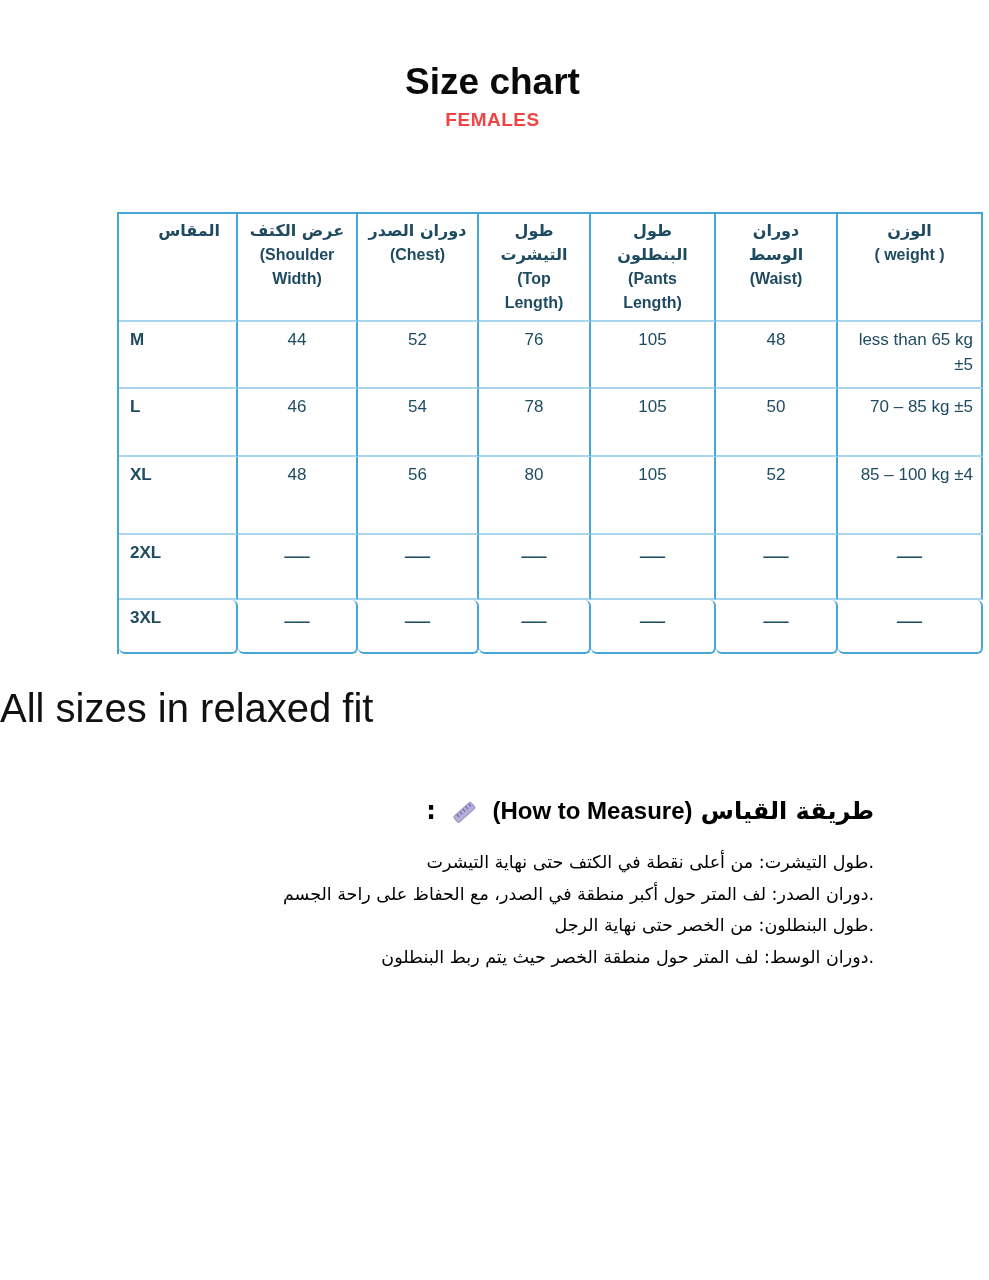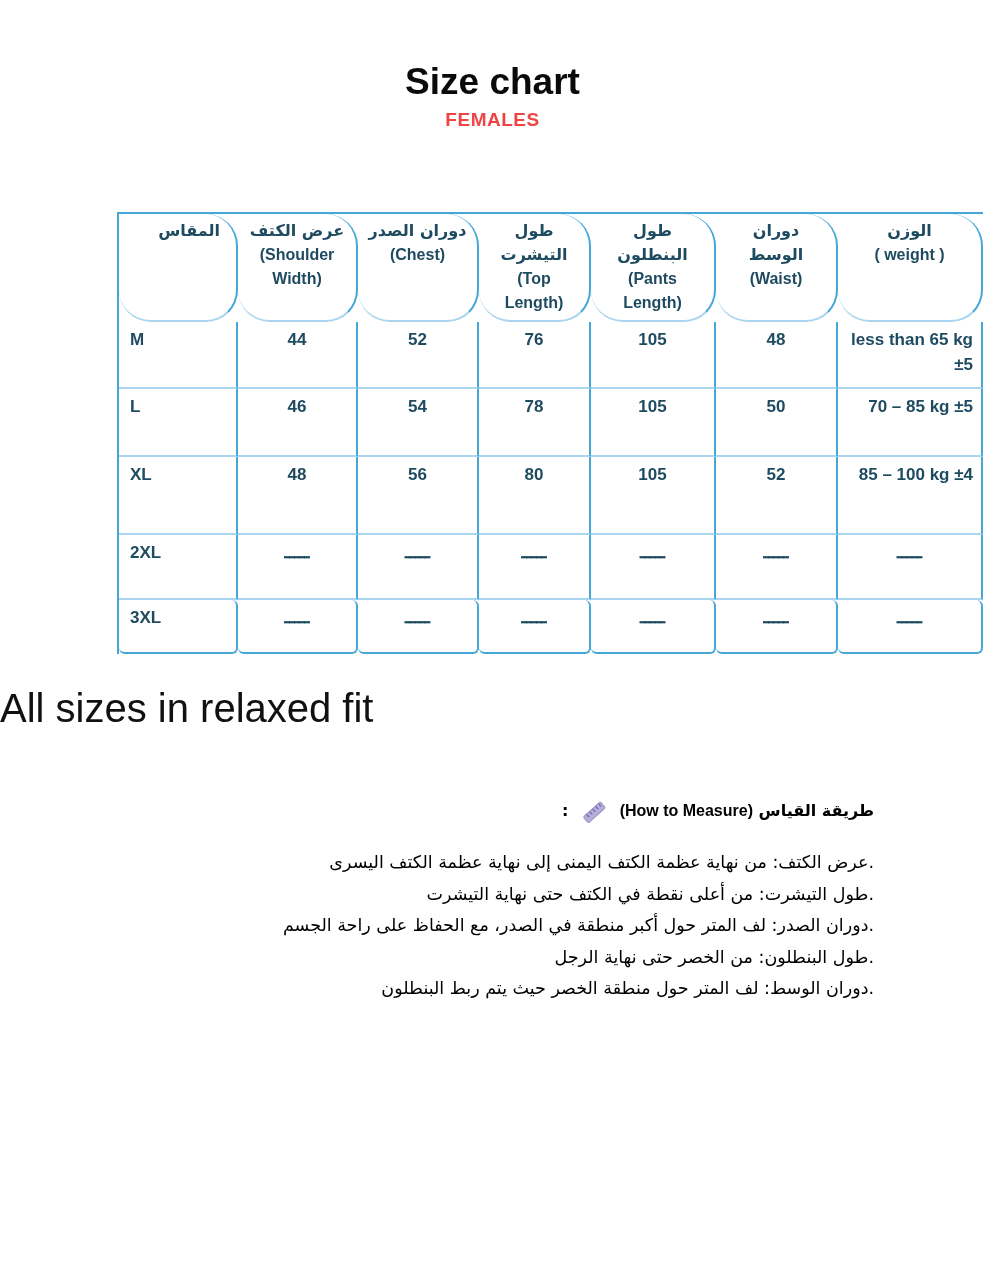--- a/index.html
+++ b/index.html
@@ -38,26 +38,26 @@
     border-left:2px solid #45a7d8;
     font-size:17px;
     color:#1f4b61;
   }
   .size-table th,.size-table td{
     border-right:2px solid #45a7d8;
     border-bottom:2px solid #a9d5ee;
     vertical-align:top;
     padding:5px 8px;
     text-align:center;
-    font-weight:bold;
+    font-weight:normal;
     line-height:25px;
     overflow:hidden;
   }
   .size-table tr.last td{border-bottom:2px solid #45a7d8;border-radius:6px;}
-  .size-table th{font-weight:bold;font-size:16px;line-height:24px;border-radius:32px;}
+  .size-table th{font-weight:bold;font-size:16px;line-height:24px;}
   .h-ar{font-family:"DejaVu Sans",sans-serif;font-size:16px;}
   .h-en{font-family:"Liberation Sans",sans-serif;}
   th.col-size{text-align:right;padding-right:16px;}
   td.size-cell{text-align:left;font-weight:bold;padding-left:11px;}
   td.weight-cell{text-align:right;}
   .r-head{height:73px}.r-m{height:67px}.r-l{height:68px}
   .r-xl{height:78px}.r-2xl{height:65px}.r-3xl{height:54px}
   .note{
     margin-top:30px;
     text-align:left;
@@ -68,21 +68,21 @@
   }
   .measure{
     direction:rtl;
     margin-top:64px;
     padding-right:111px;
     padding-left:60px;
     font-family:"DejaVu Sans",sans-serif;
     color:#000;
   }
   .m-heading{
-    font-size:16px;
+    font-size:24px;
     font-weight:bold;
     line-height:30px;
     margin-bottom:21px;
   }
   .m-heading .latin{font-family:"Liberation Sans",sans-serif;}
   .ruler{display:inline-block;width:26px;height:24px;vertical-align:middle;margin:0 7px;}
   .m-line{
     font-size:17.5px;
     line-height:31.5px;
   }
@@ -198,20 +198,19 @@
             <line x1="6" y1="9" x2="6" y2="12.5" stroke="#6c5fa7" stroke-width="1.1"></line>
             <line x1="10" y1="9" x2="10" y2="12.5" stroke="#6c5fa7" stroke-width="1.1"></line>
             <line x1="14" y1="9" x2="14" y2="12.5" stroke="#6c5fa7" stroke-width="1.1"></line>
             <line x1="18" y1="9" x2="18" y2="12.5" stroke="#6c5fa7" stroke-width="1.1"></line>
             <line x1="22" y1="9" x2="22" y2="12.5" stroke="#6c5fa7" stroke-width="1.1"></line>
           </g>
         </svg>
       </span>
       <span>:</span>
     </div>
-    <div class="m-line">.عرض الكتف: من نهاية عظمة الكتف اليمنى إلى نهاية عظمة الكتف اليسرى</div>
     <div class="m-line">.طول التيشرت: من أعلى نقطة في الكتف حتى نهاية التيشرت</div>
     <div class="m-line">.دوران الصدر: لف المتر حول أكبر منطقة في الصدر، مع الحفاظ على راحة الجسم</div>
     <div class="m-line">.طول البنطلون: من الخصر حتى نهاية الرجل</div>
     <div class="m-line">.دوران الوسط: لف المتر حول منطقة الخصر حيث يتم ربط البنطلون</div>
   </section>
 
 </main>
 
 </body></html>

